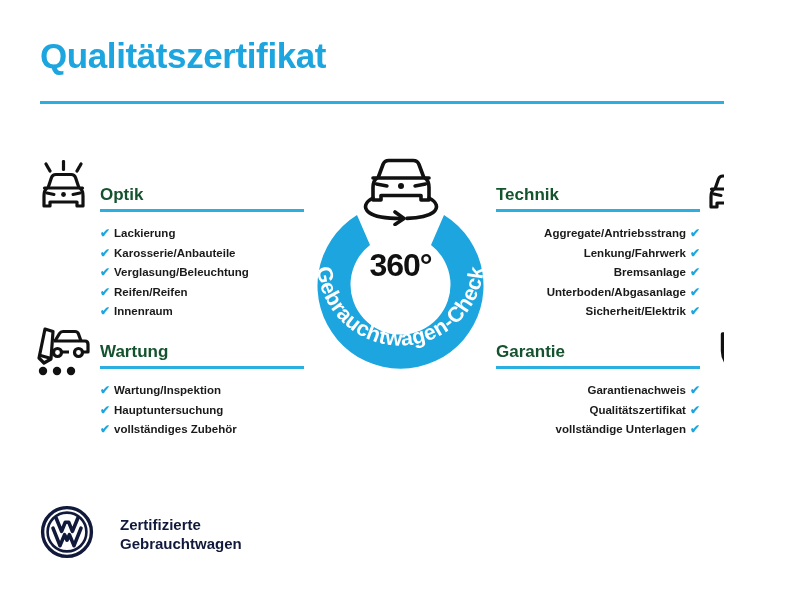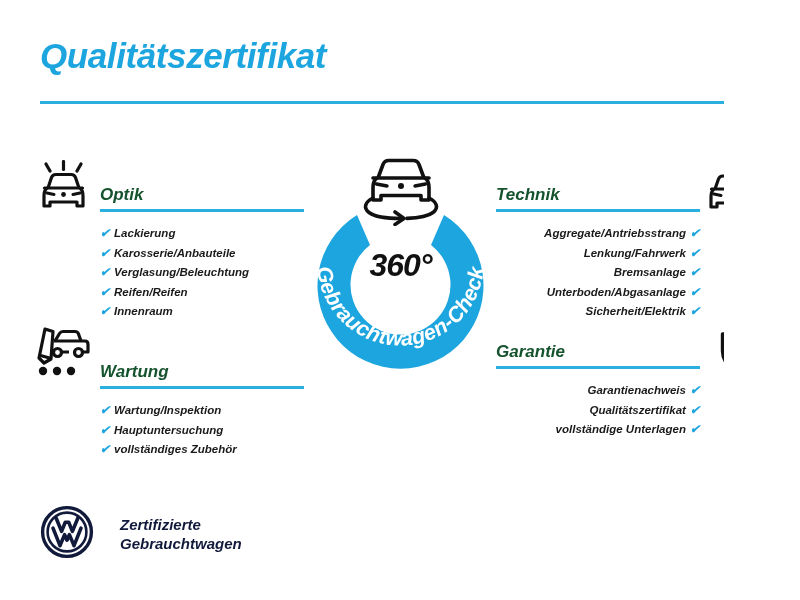--- a/index.html
+++ b/index.html
@@ -11,21 +11,20 @@
   body {
     font-family: "Liberation Sans", sans-serif;
     -webkit-font-smoothing: antialiased;
   }
   #page {
     position: relative;
     width: 724px;
     height: 600px;
     background: #ffffff;
     overflow: hidden;
-    font-style: italic;
   }
 
   
   #page-title {
     position: absolute;
     left: 40px;
     top: 36px;
     font-size: 35px;
     font-weight: bold;
     color: #1CA5DE;
@@ -85,21 +84,21 @@
   .quad.left .quad-list li { text-align: left; }
   .quad.left .chk { margin-right: 4px; }
 
   
   .quad.right .quad-title { text-align: left; }
   .quad.right .quad-list li { text-align: right; }
   .quad.right .chk { margin-left: 4px; }
 
   
   #quad-optik    { left: 100px; top: 183px; width: 204px; }
-  #quad-wartung  { left: 100px; top: 340px; width: 204px; margin-top: 20px; }
+  #quad-wartung  { left: 100px; top: 340px; width: 204px; }
   #quad-technik  { left: 496px; top: 183px; width: 204px; }
   #quad-garantie { left: 496px; top: 340px; width: 204px; }
 
   
   .quad-icon {
     position: absolute;
   }
   #icon-optik    { left: 35px;  top: 160px; }
   #icon-wartung  { left: 35px;  top: 325px; }
   #icon-technik  { left: 708px; top: 163px; }

